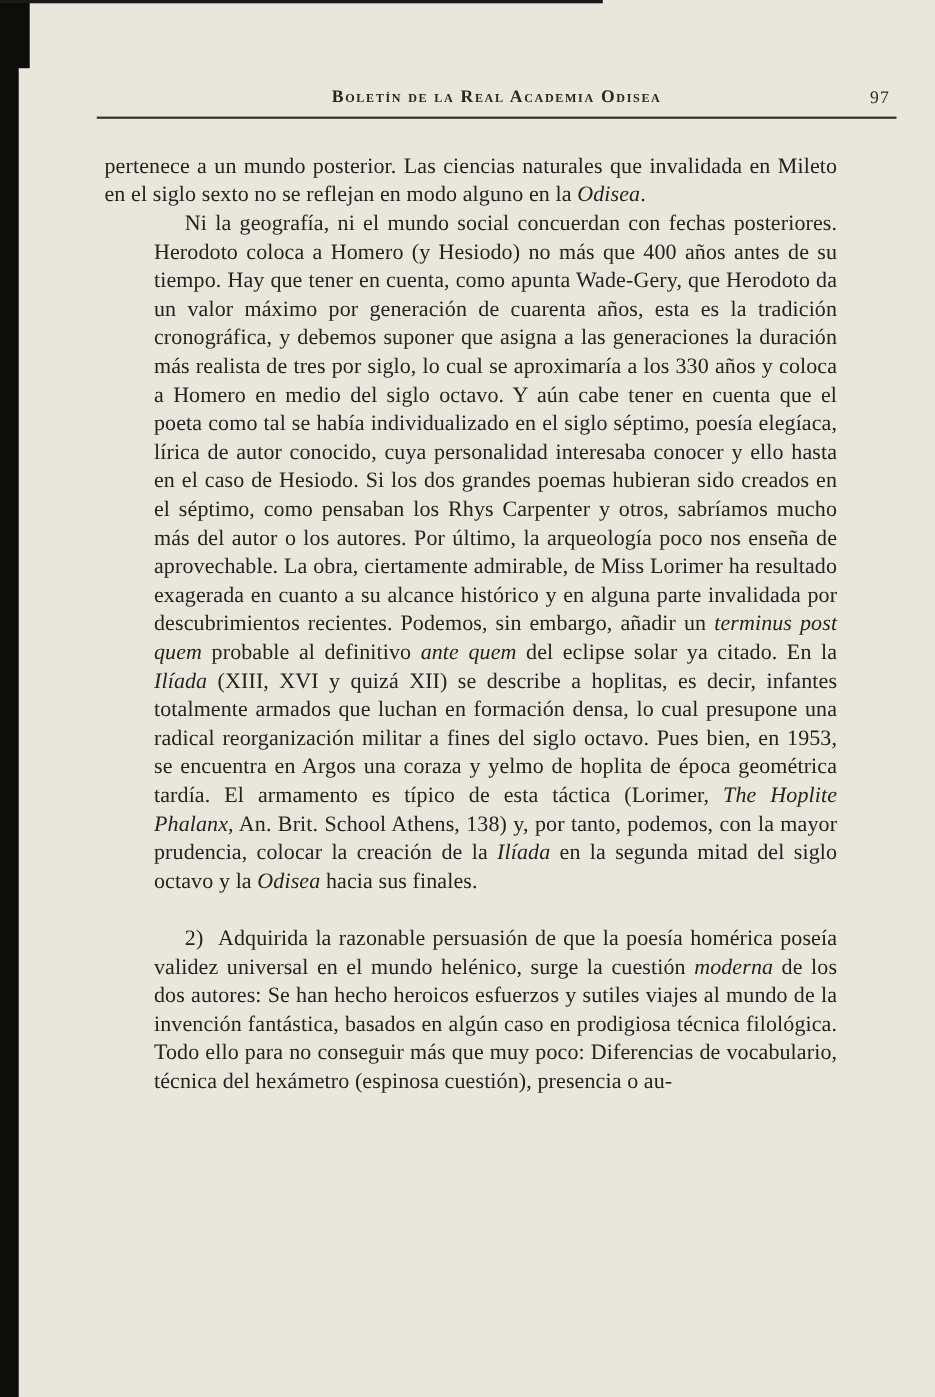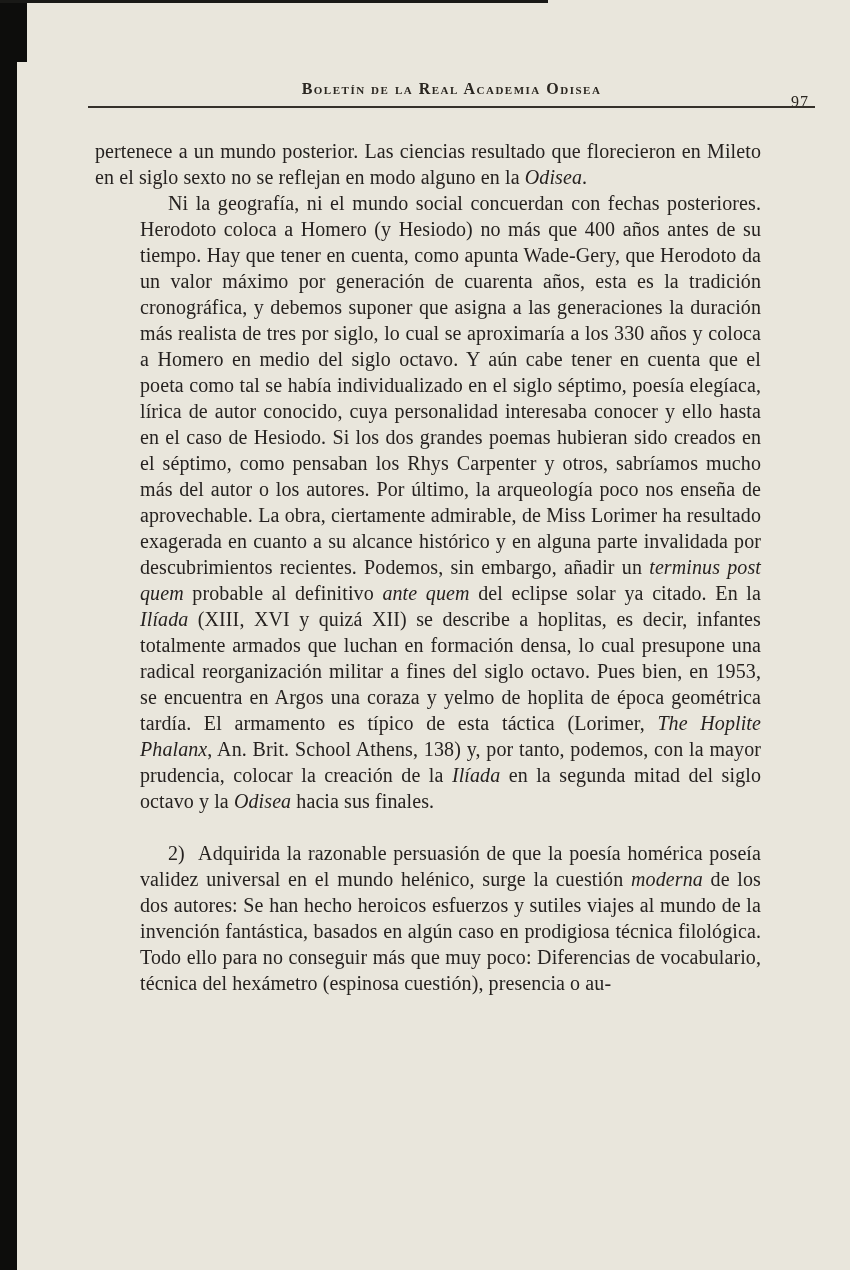--- a/index.html
+++ b/index.html
@@ -47,21 +47,21 @@
     display: block;
     text-align: center;
     font-variant: small-caps;
     font-weight: bold;
     font-size: 16px;
     letter-spacing: 1.5px;
     color: #2a2620;
   }
   .page-number {
     position: absolute;
-    right: 6px; top: 13px;
+    right: 6px; top: 1px;
     font-size: 16px;
     letter-spacing: 1px;
     color: #2a2620;
   }
   .header-rule {
     position: absolute;
     left: 88px; top: 106px;
     width: 727px; height: 0;
     border: none;
     border-top: 2px solid #35312b;
@@ -94,18 +94,18 @@
   <div class="scan-top-edge"></div>
 
   <header class="page-header">
     <span class="journal-title">Boletín de la Real Academia Odisea</span>
     <span class="page-number">97</span>
   </header>
 
   <hr class="header-rule">
 
   <main class="page-body">
-      <p class=""><span>pertenece a un mundo posterior. Las ciencias resultado que florecieron en Mileto en el siglo sexto no se reflejan en modo alguno en la </span><i>Odisea</i><span>.</span></p>
+      <p class=""><span>pertenece a un mundo posterior. Las ciencias naturales que invalidada en Mileto en el siglo sexto no se reflejan en modo alguno en la </span><i>Odisea</i><span>.</span></p>
       <p class="indent"><span>Ni la geografía, ni el mundo social concuerdan con fechas posteriores. Herodoto coloca a Homero (y Hesiodo) no más que 400 años antes de su tiempo. Hay que tener en cuenta, como apunta Wade-Gery, que Herodoto da un valor máximo por generación de cuarenta años, esta es la tradición cronográfica, y debemos suponer que asigna a las generaciones la duración más realista de tres por siglo, lo cual se aproximaría a los 330 años y coloca a Homero en medio del siglo octavo. Y aún cabe tener en cuenta que el poeta como tal se había individualizado en el siglo séptimo, poesía elegíaca, lírica de autor conocido, cuya personalidad interesaba conocer y ello hasta en el caso de Hesiodo. Si los dos grandes poemas hubieran sido creados en el séptimo, como pensaban los Rhys Carpenter y otros, sabríamos mucho más del autor o los autores. Por último, la arqueología poco nos enseña de aprovechable. La obra, ciertamente admirable, de Miss Lorimer ha resultado exagerada en cuanto a su alcance histórico y en alguna parte invalidada por descubrimientos recientes. Podemos, sin embargo, añadir un </span><i>terminus post quem</i><span> probable al definitivo </span><i>ante quem</i><span> del eclipse solar ya citado. En la </span><i>Ilíada</i><span> (XIII, XVI y quizá XII) se describe a hoplitas, es decir, infantes totalmente armados que luchan en formación densa, lo cual presupone una radical reorganización militar a fines del siglo octavo. Pues bien, en 1953, se encuentra en Argos una coraza y yelmo de hoplita de época geométrica tardía. El armamento es típico de esta táctica (Lorimer, </span><i>The Hoplite Phalanx</i><span>, An. Brit. School Athens, 138) y, por tanto, podemos, con la mayor prudencia, colocar la creación de la </span><i>Ilíada</i><span> en la segunda mitad del siglo octavo y la </span><i>Odisea</i><span> hacia sus finales.</span></p>
       <p class="indent spaced"><span>2)&nbsp;&nbsp;Adquirida la razonable persuasión de que la poesía homérica poseía validez universal en el mundo helénico, surge la cuestión </span><i>moderna</i><span> de los dos autores: Se han hecho heroicos esfuerzos y sutiles viajes al mundo de la invención fantástica, basados en algún caso en prodigiosa técnica filológica. Todo ello para no conseguir más que muy poco: Diferencias de vocabulario, técnica del hexámetro (espinosa cuestión), presencia o au-</span></p>
     </main>
 
 </div>
 
 </body></html>

